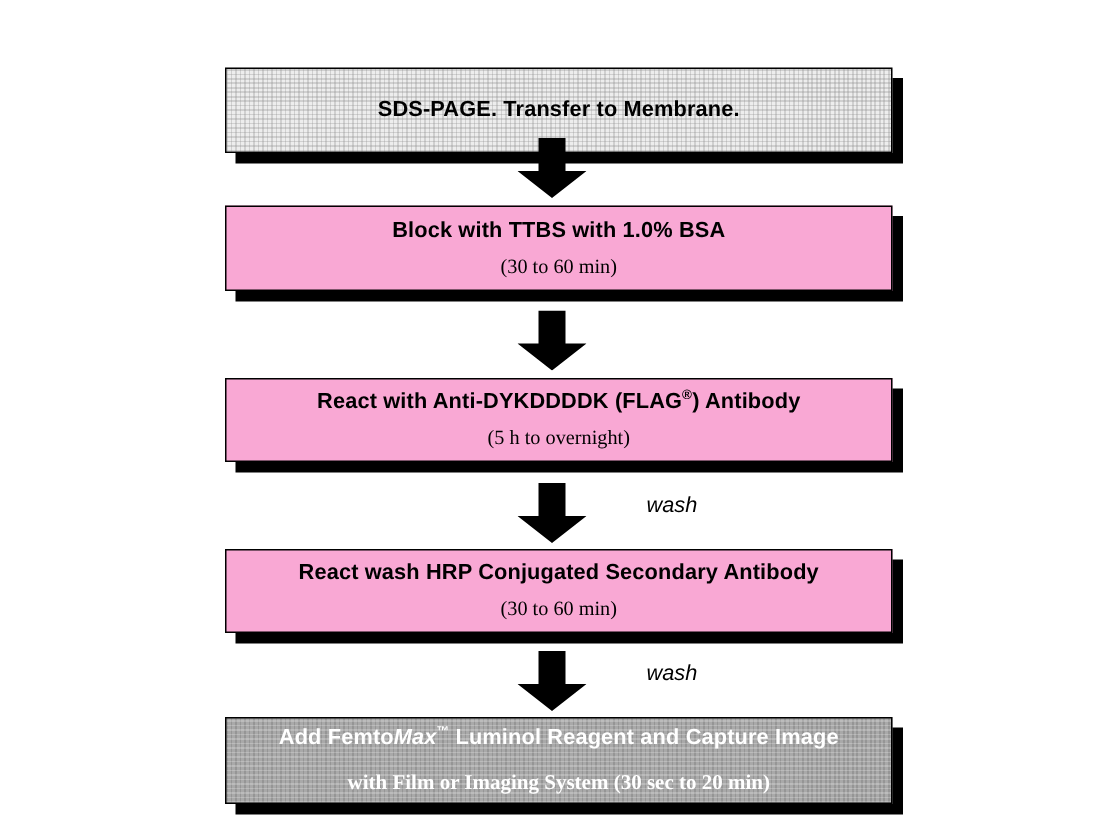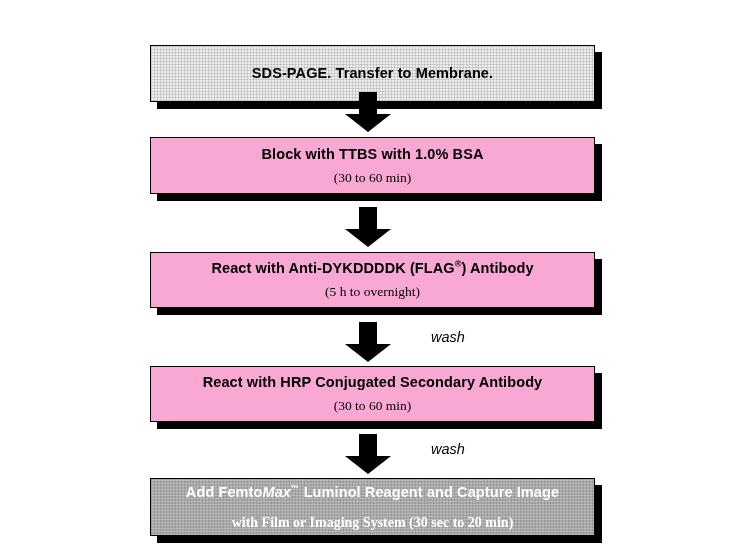--- a/index.html
+++ b/index.html
@@ -154,21 +154,21 @@
   </div>
 
   <div class="arrow" id="arrow-3">
     <svg viewBox="0 0 46 40" xmlns="http://www.w3.org/2000/svg" aria-hidden="true">
       <polygon points="14,0 32,0 32,22 46,22 23,40 0,22 14,22" fill="#000000"></polygon>
     </svg>
   </div>
   <div class="wash-label" id="wash-1">wash</div>
 
   <div class="node" id="node-4">
-    <div class="line1">React with HRP Conjugated Secondary Antibody</div>
+    <div class="line1">React wash HRP Conjugated Secondary Antibody</div>
     <div class="line2">(30 to 60 min)</div>
   </div>
 
   <div class="arrow" id="arrow-4">
     <svg viewBox="0 0 46 40" xmlns="http://www.w3.org/2000/svg" aria-hidden="true">
       <polygon points="14,0 32,0 32,22 46,22 23,40 0,22 14,22" fill="#000000"></polygon>
     </svg>
   </div>
   <div class="wash-label" id="wash-2">wash</div>
 

